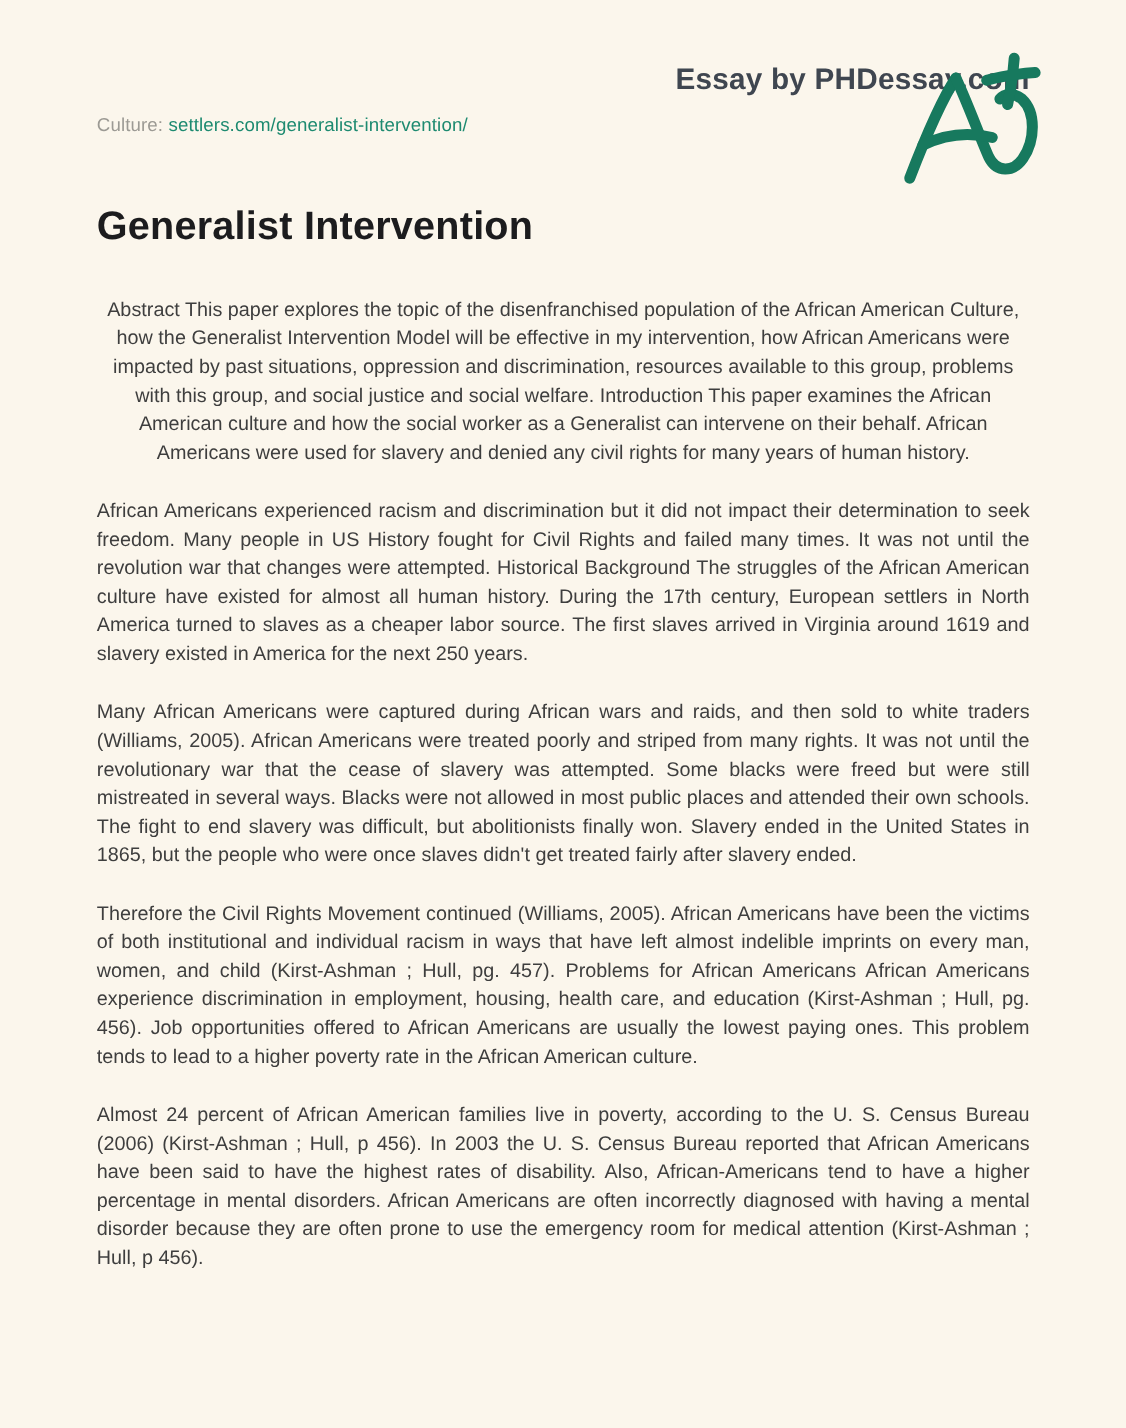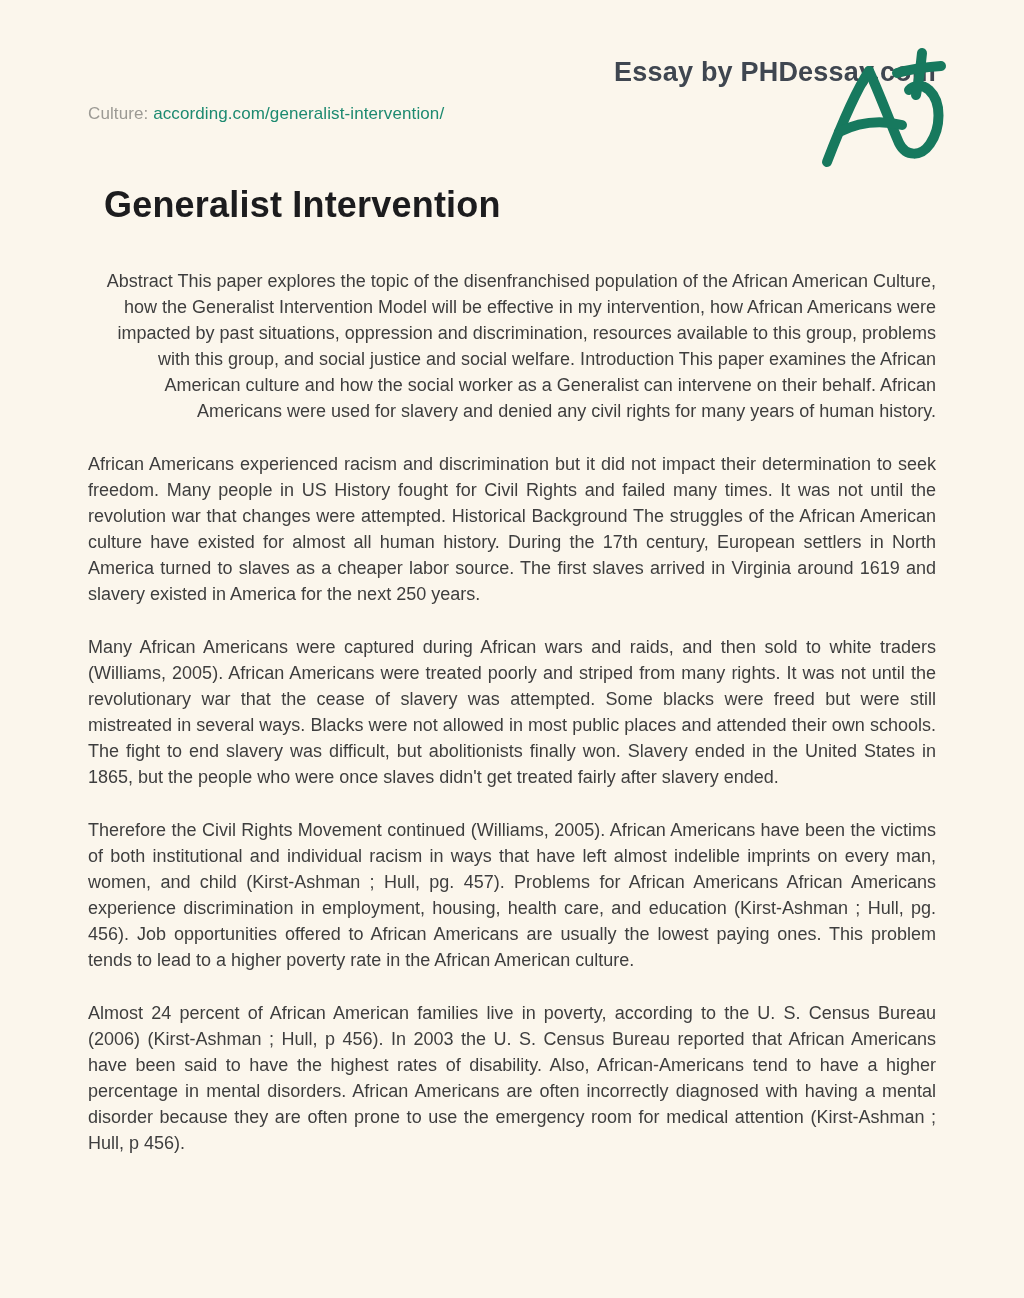--- a/index.html
+++ b/index.html
@@ -46,46 +46,46 @@
     right: 64px;
     width: 152px;
     height: 140px;
   }
   .logo svg { width: 100%; height: 100%; display: block; }
   .essay-title {
     font-size: 36px;
     font-weight: 700;
     color: #1C1C1E;
     letter-spacing: 0.2px;
-    margin: 60px 0 0 16px;
+    margin: 60px 0 0 0;
   }
   .doc-body {
     margin-top: 42px;
   }
   .doc-body p {
     font-size: 18px;
     line-height: 26px;
     color: #3E3E3E;
     margin: 0 0 27px 0;
-    text-align: right;
+    text-align: center;
   }
   .doc-body p:not(:first-child) {
     text-align: justify;
   }
 </style>
 </head>
 <body>
 
 <div class="page">
 
   <div class="header">
     <h1 class="brand-title">Essay by PHDessay.com</h1>
     <p class="source-line">
       <span>Culture:</span>
-      <a href="#">according.com/generalist-intervention/</a>
+      <a href="#">settlers.com/generalist-intervention/</a>
     </p>
   </div>
 
   <div class="logo">
     <svg viewBox="0 0 150 140" fill="none" stroke-linecap="round" stroke-linejoin="round">
       <g stroke="#17795E" stroke-width="10">
         <path d="M 18,122 C 28,96 46,52 60,31"></path>
         <path d="M 60,31 C 70,52 82,85 90,103 C 97,117 112,117 121,104 C 132,88 133,62 120,50 C 113,44 104,45 100,50"></path>
         <path d="M 30,92 C 52,81 72,80 93,85"></path>
         <path d="M 113,13 C 112,26 110,41 107,55"></path>

